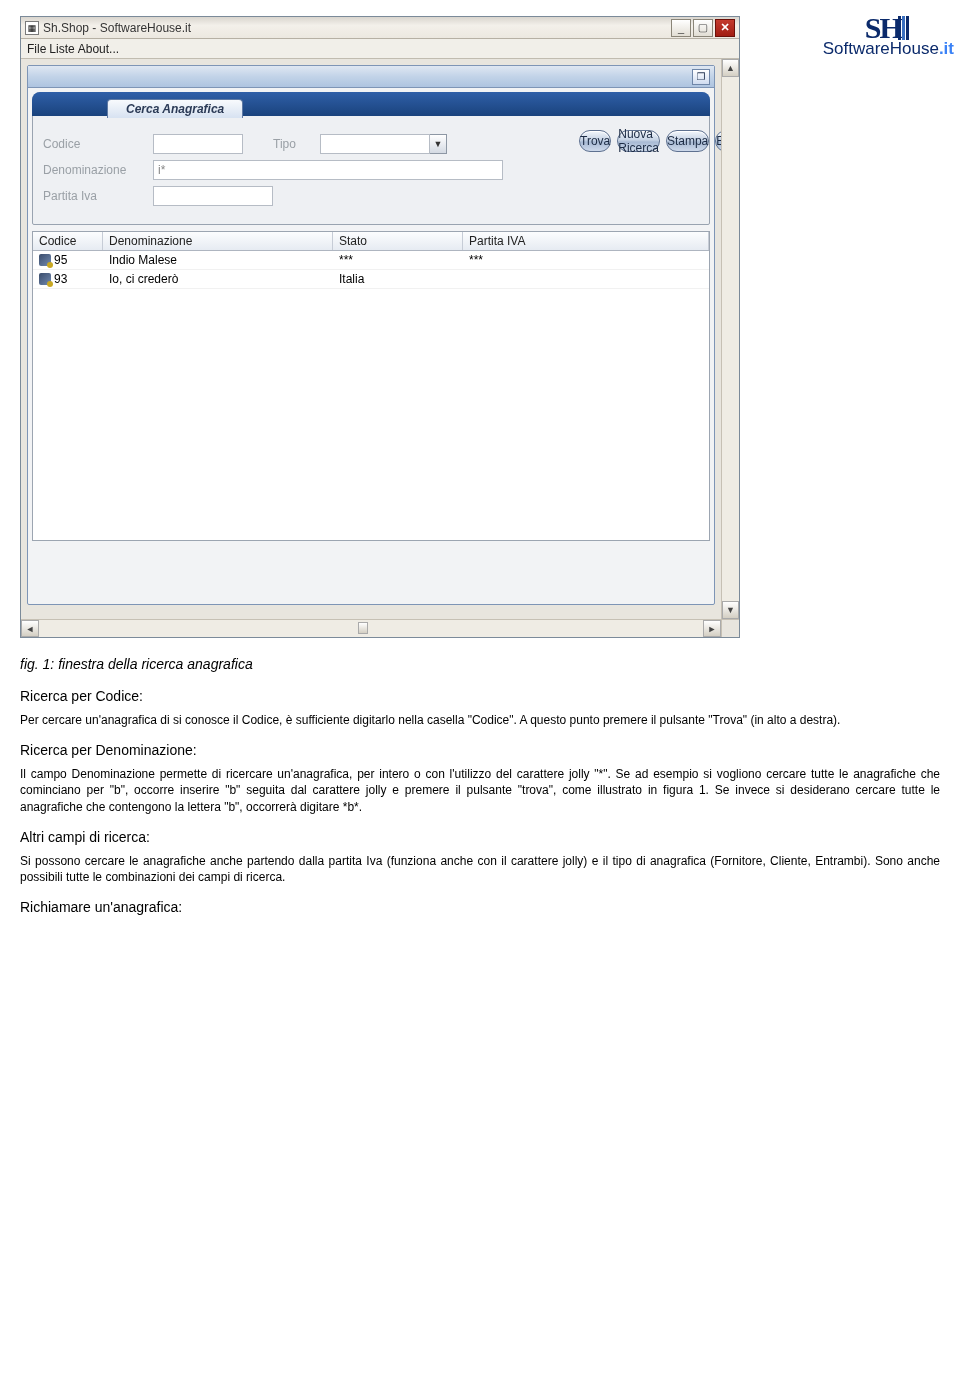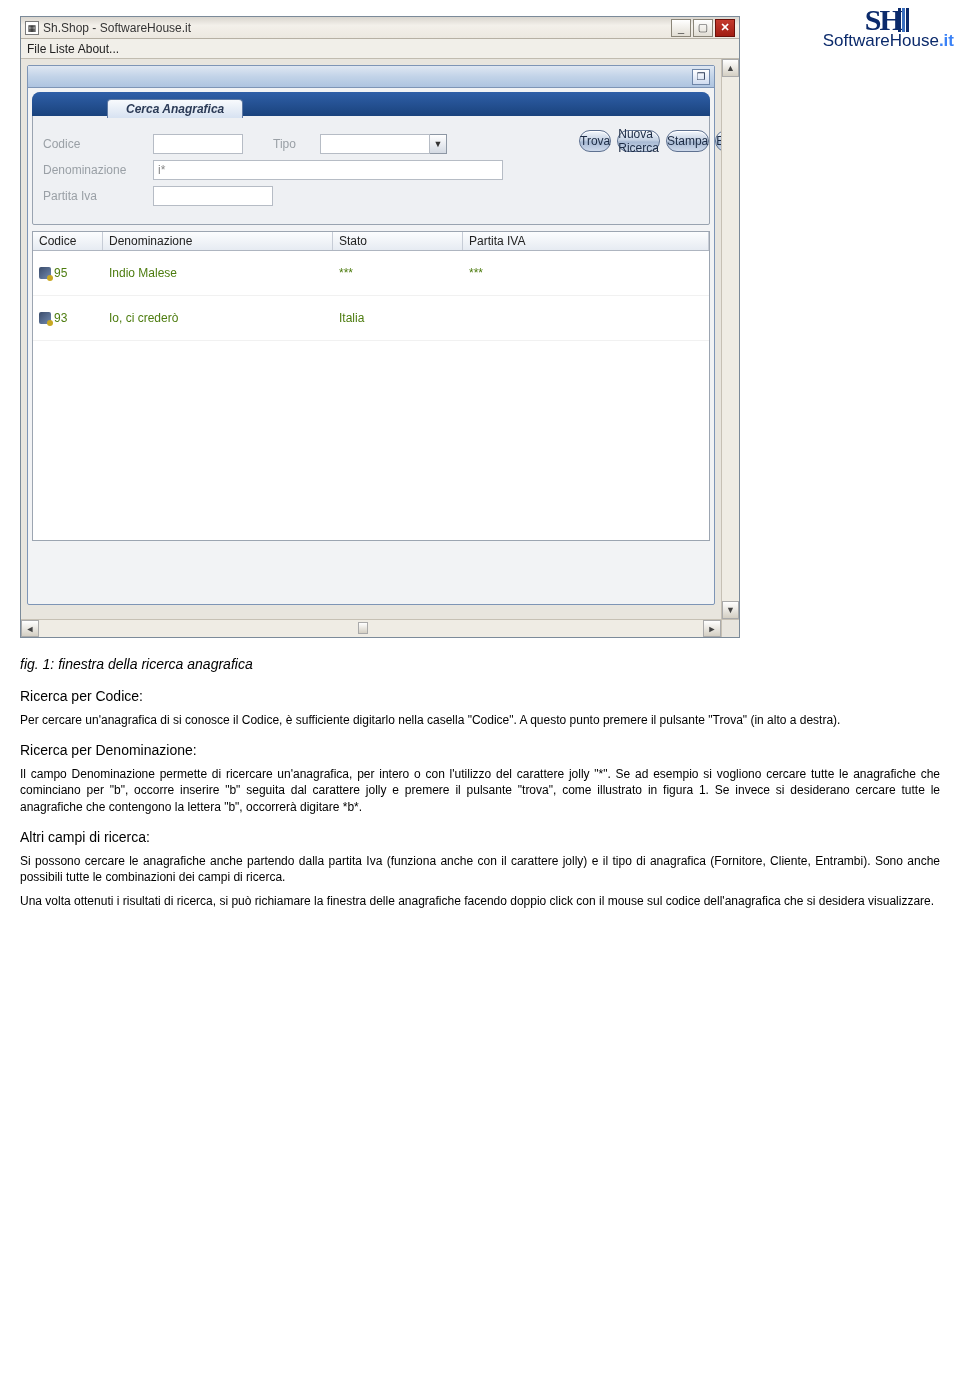--- a/index.html
+++ b/index.html
@@ -7,21 +7,21 @@
     font-family: Verdana, Arial, sans-serif;
     font-size: 14px;
     background: #fff;
     color: #000;
     width: 960px;
     position: relative;
   }
   .page { padding: 0 20px 40px 20px; }
   .logo-corner {
     position: absolute;
-    top: 6px; right: 6px;
+    top: 14px; right: 6px;
     text-align: center;
     font-family: Georgia, serif;
   }
   .logo-sh {
     font-weight: bold;
     font-size: 30px;
     color: #0b2a6b;
     letter-spacing: -2px;
     line-height: 0.9;
   }
@@ -149,21 +149,21 @@
   .grid{
     margin:6px 4px 0 4px;
     border:1px solid #9ca5b1;
     background:#fff;
     height: 310px;
     overflow:hidden;
   }
   .grid-head{display:flex;background:linear-gradient(#fcfdfe,#e6ebf2);border-bottom:1px solid #aeb5c0;font-size:12px;color:#222}
   .gh{border-right:1px solid #c6ccd6;padding:2px 6px}
   .gh.c1{width:70px}.gh.c2{width:230px}.gh.c3{width:130px}.gh.c4{flex:1}
-  .grow{display:flex;font-size:12px;color:#4d7c0f;padding:14px 0;border-bottom:1px solid #f1f1f1}
+  .grow{display:flex;font-size:12px;color:#000000;padding:1px 0;border-bottom:1px solid #f1f1f1}
   .gc{padding:1px 6px}
   .gc.c1{width:70px;display:flex;align-items:center;gap:3px}
   .gc.c2{width:230px}.gc.c3{width:130px}.gc.c4{flex:1}
   .rowicon{width:12px;height:12px;background:linear-gradient(135deg,#3a4c6b,#728ab0);border-radius:2px;position:relative}
   .rowicon::after{content:"";position:absolute;right:-2px;bottom:-2px;width:6px;height:6px;background:#c8a823;border-radius:50%}
   
   .caption{
     text-align:left;
     font-style:italic;
     margin:18px 0 16px 0;
@@ -299,15 +299,15 @@
 
   <div class="sec-h">Ricerca per Codice:</div>
   <p class="body">Per cercare un'anagrafica di si conosce il Codice, è sufficiente digitarlo nella casella "Codice". A questo punto premere il pulsante "Trova" (in alto a destra).</p>
 
   <div class="sec-h">Ricerca per Denominazione:</div>
   <p class="body">Il campo Denominazione permette di ricercare un'anagrafica, per intero o con l'utilizzo del carattere jolly "*". Se ad esempio si vogliono cercare tutte le anagrafiche che cominciano per "b", occorre inserire "b" seguita dal carattere jolly e premere il pulsante "trova", come illustrato in figura 1. Se invece si desiderano cercare tutte le anagrafiche che contengono la lettera "b", occorrerà digitare *b*.</p>
 
   <div class="sec-h">Altri campi di ricerca:</div>
   <p class="body">Si possono cercare le anagrafiche anche partendo dalla partita Iva (funziona anche con il carattere jolly) e il tipo di anagrafica (Fornitore, Cliente, Entrambi). Sono anche possibili tutte le combinazioni dei campi di ricerca.</p>
 
-  <p class="body">Una volta ottenuti i risultati di ricerca, si può richiamare la finestra delle anagrafiche facendo doppio click con il mouse sul codice dell'anagrafica che si desidera visualizzare.</p>
+  <div class="sec-h">Richiamare un'anagrafica:</div>
 
 </div>
 
 </body></html>

